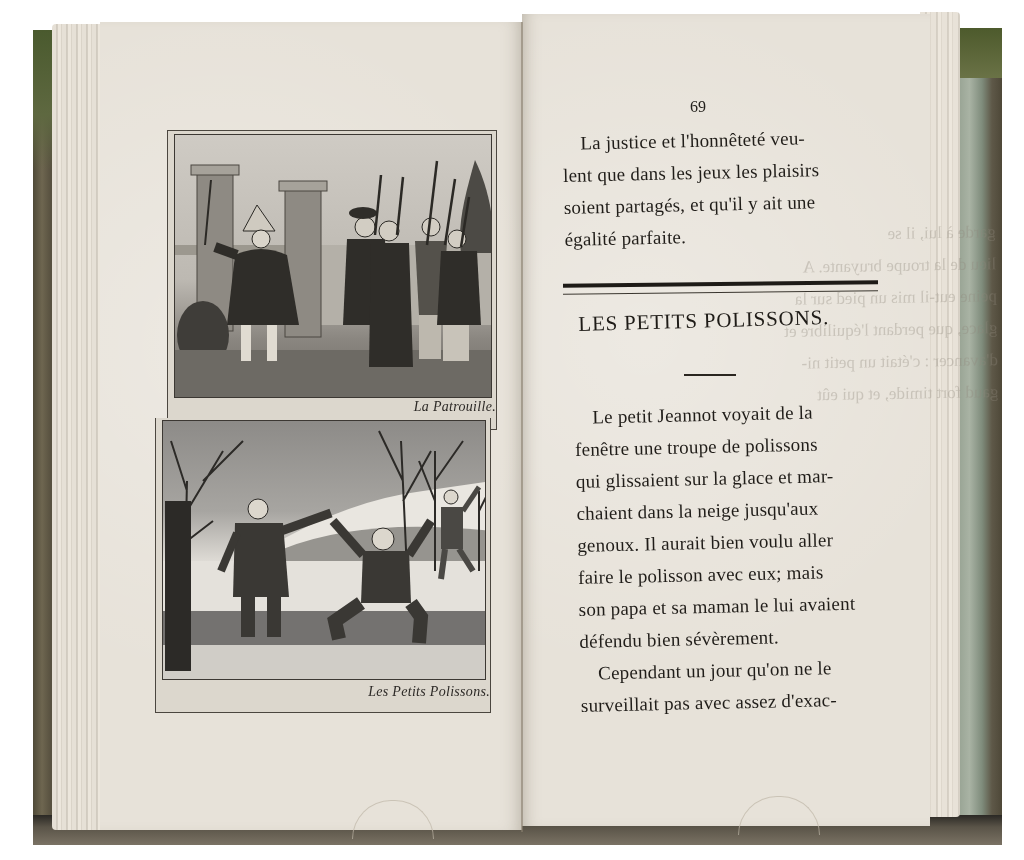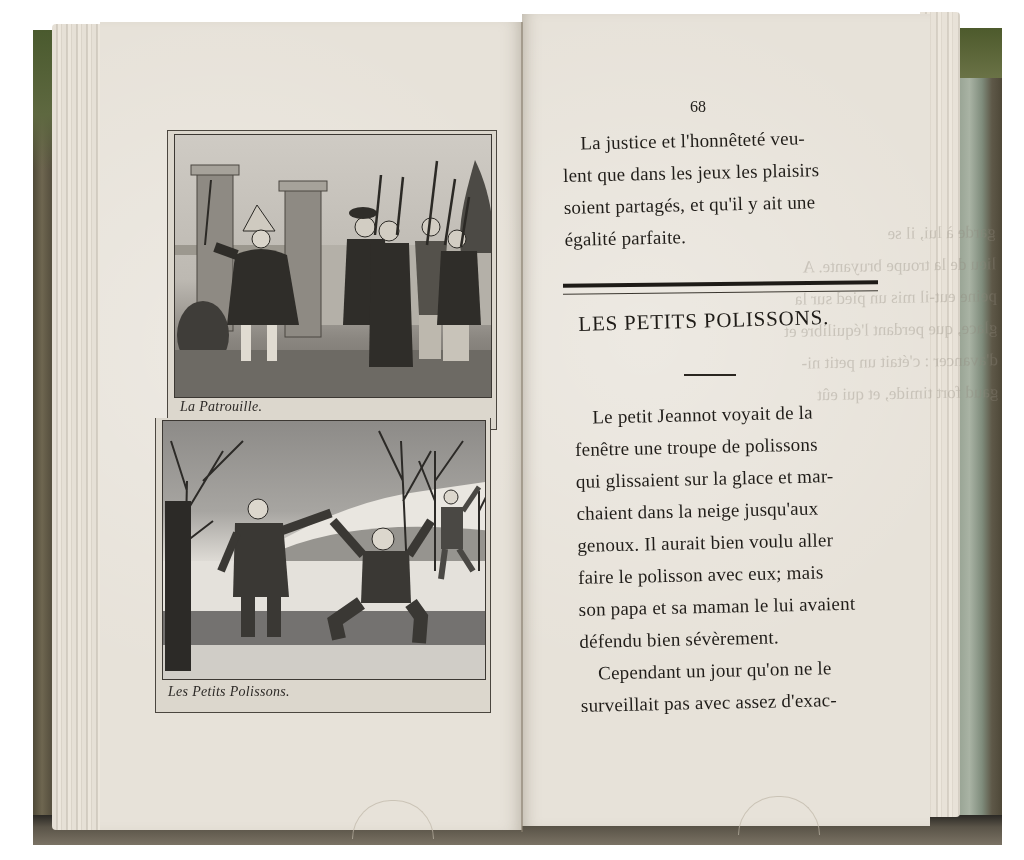--- a/index.html
+++ b/index.html
@@ -58,22 +58,22 @@
   }
   .plate-1 { left:167px; top:130px; width:328px; height:298px; }
   .plate-2 { left:155px; top:418px; width:334px; height:294px; border-top:none; }
   .engraving {
     position:absolute; left:6px; right:4px; overflow:hidden;
     border:1px solid #3c3833;
   }
   .engr-1 { top:3px; height:262px; background:linear-gradient(180deg,#cfcbc4 0%,#bdb9b2 55%,#8a8680 78%,#6e6a64 100%); }
   .engr-2 { top:2px; height:258px; background:linear-gradient(180deg,#8d8b88 0%,#a7a5a1 35%,#e0ddd7 55%,#d6d3cd 70%,#7b7975 78%,#c8c5bf 92%); }
   .caption {
-    position:absolute; left:0; right:0; text-align:left;
-    font-style:italic; font-size:14px; color:#2c2926; letter-spacing:0.3px;padding-left:12px;
+    position:absolute; left:0; right:0; text-align:right;
+    font-style:italic; font-size:14px; color:#2c2926; letter-spacing:0.3px;
   }
   .cap-1 { top:268px; }
   .cap-2 { top:266px; }
 
   
   .folio { position:absolute; left:690px; top:98px; font-size:16px; color:#24211d; }
   .para {
     position:absolute; font-size:19px; line-height:32px; color:#201d19;
     letter-spacing:0.2px; transform:rotate(-1.3deg); transform-origin:left top;
   }
@@ -206,21 +206,21 @@
 
 <div class="ghost">
   <div>garde à lui, il se</div>
   <div>lieu de la troupe bruyante. A</div>
   <div>peine eut-il mis un pied sur la</div>
   <div>glace, que perdant l'équilibre et</div>
   <div>d'avancer : c'était un petit ni-</div>
   <div>gaud fort timide, et qui eût</div>
 </div>
 
-<div class="folio">68</div>
+<div class="folio">69</div>
 
 <div class="para para-1">
   <div class="indent">La justice et l'honnêteté veu-</div>
   <div>lent que dans les jeux les plaisirs</div>
   <div>soient partagés, et qu'il y ait une</div>
   <div>égalité parfaite.</div>
 </div>
 
 <div class="rule-thick"></div>
 <div class="rule-thin"></div>

